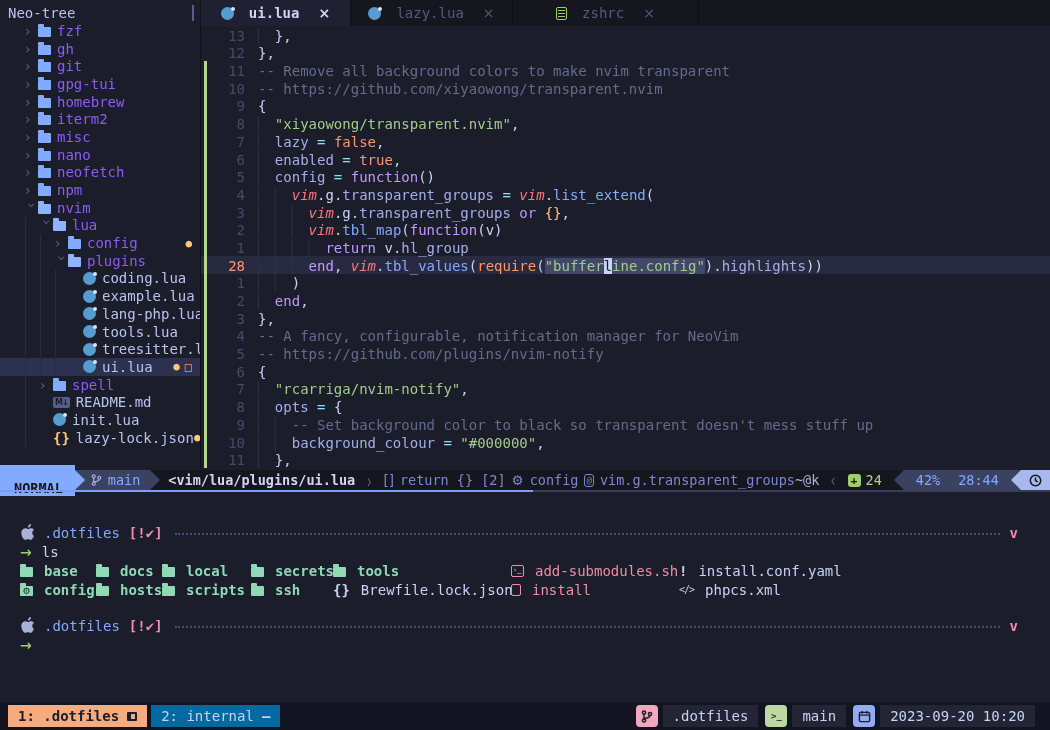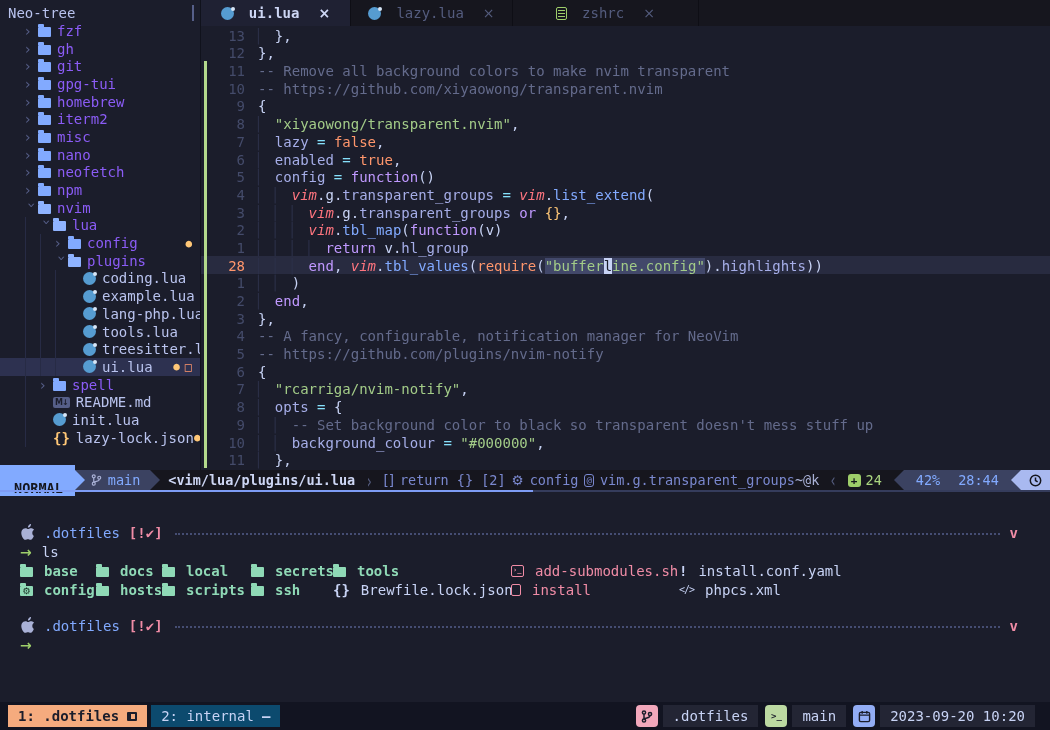--- a/index.html
+++ b/index.html
@@ -116,21 +116,21 @@
   .ls-cell{height:19px;display:flex;align-items:center;gap:5px;white-space:nowrap}
   .ls-cell.green{color:#8fd9b6;font-weight:bold}
   .ls-cell.pink{color:#f08ca6}
   .ls-cell.white{color:#c8d3f5}
   .mt16{margin-top:17px}
 
   
   .tmuxbar{height:28px;background:#121421;display:flex;align-items:center;padding:0 8px;flex:none}
   .twin{height:22px;display:flex;align-items:center;padding:0 10px;gap:8px;margin-right:4px}
   .twin.active{background:#f5ab7e;color:#1b1d2b;font-weight:bold}
-  .twin.inactive{background:#0c4a6e;color:#c8d3f5}
+  .twin.inactive{background:#0369a1;color:#c8d3f5}
   .pane-ico{width:10px;height:9px;border:2px solid #1b1d2b;border-left-width:4px;border-radius:1px}
   .dash-ico{font-weight:bold}
   .tspacer{flex:1}
   .badge{width:22px;height:22px;border-radius:4px;display:flex;align-items:center;justify-content:center;color:#1b1d2b;flex:none;margin-right:5px}
   .badge.pink{background:#f2a8bc}
   .badge.green{background:#bcd9a2}
   .badge.blue{background:#92acf4}
   .badge svg{stroke:#1b1d2b}
   .badge .bt{font:bold 9px "DejaVu Sans Mono",monospace;color:#1b1d2b}
   .tchip{height:22px;display:flex;align-items:center;padding:0 10px;background:#232534;color:#c8d3f5;margin-right:7px}

